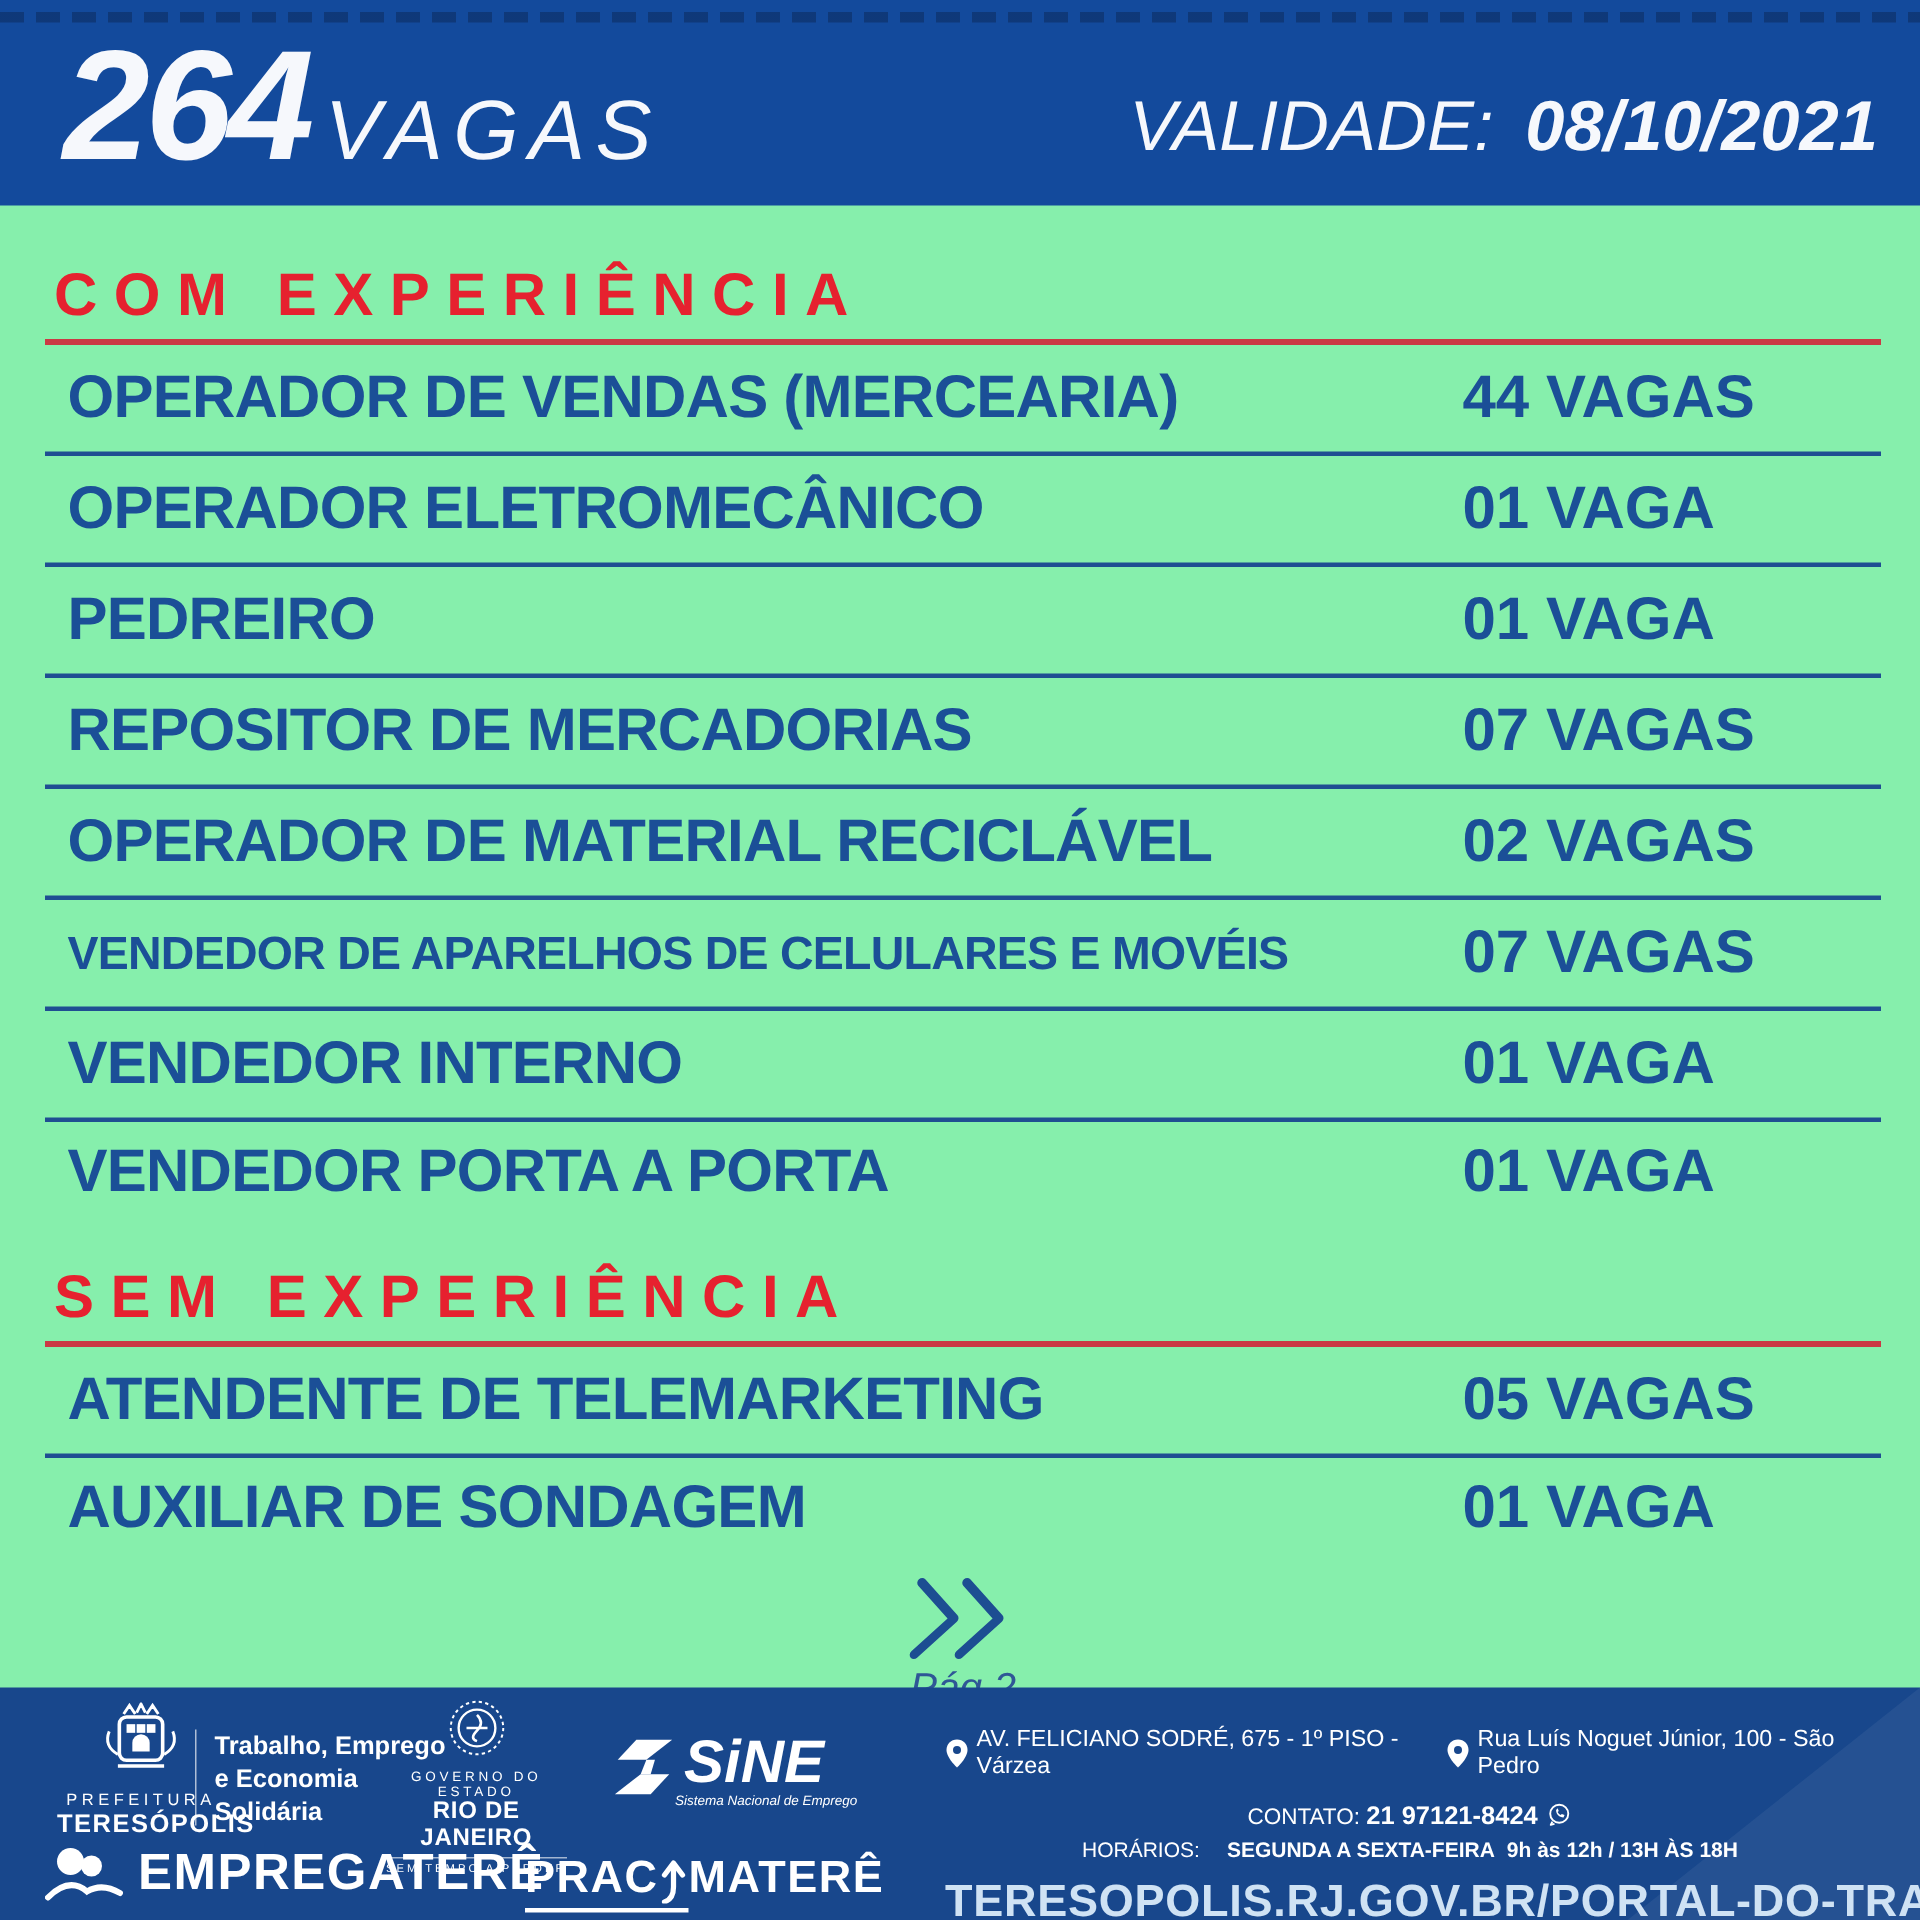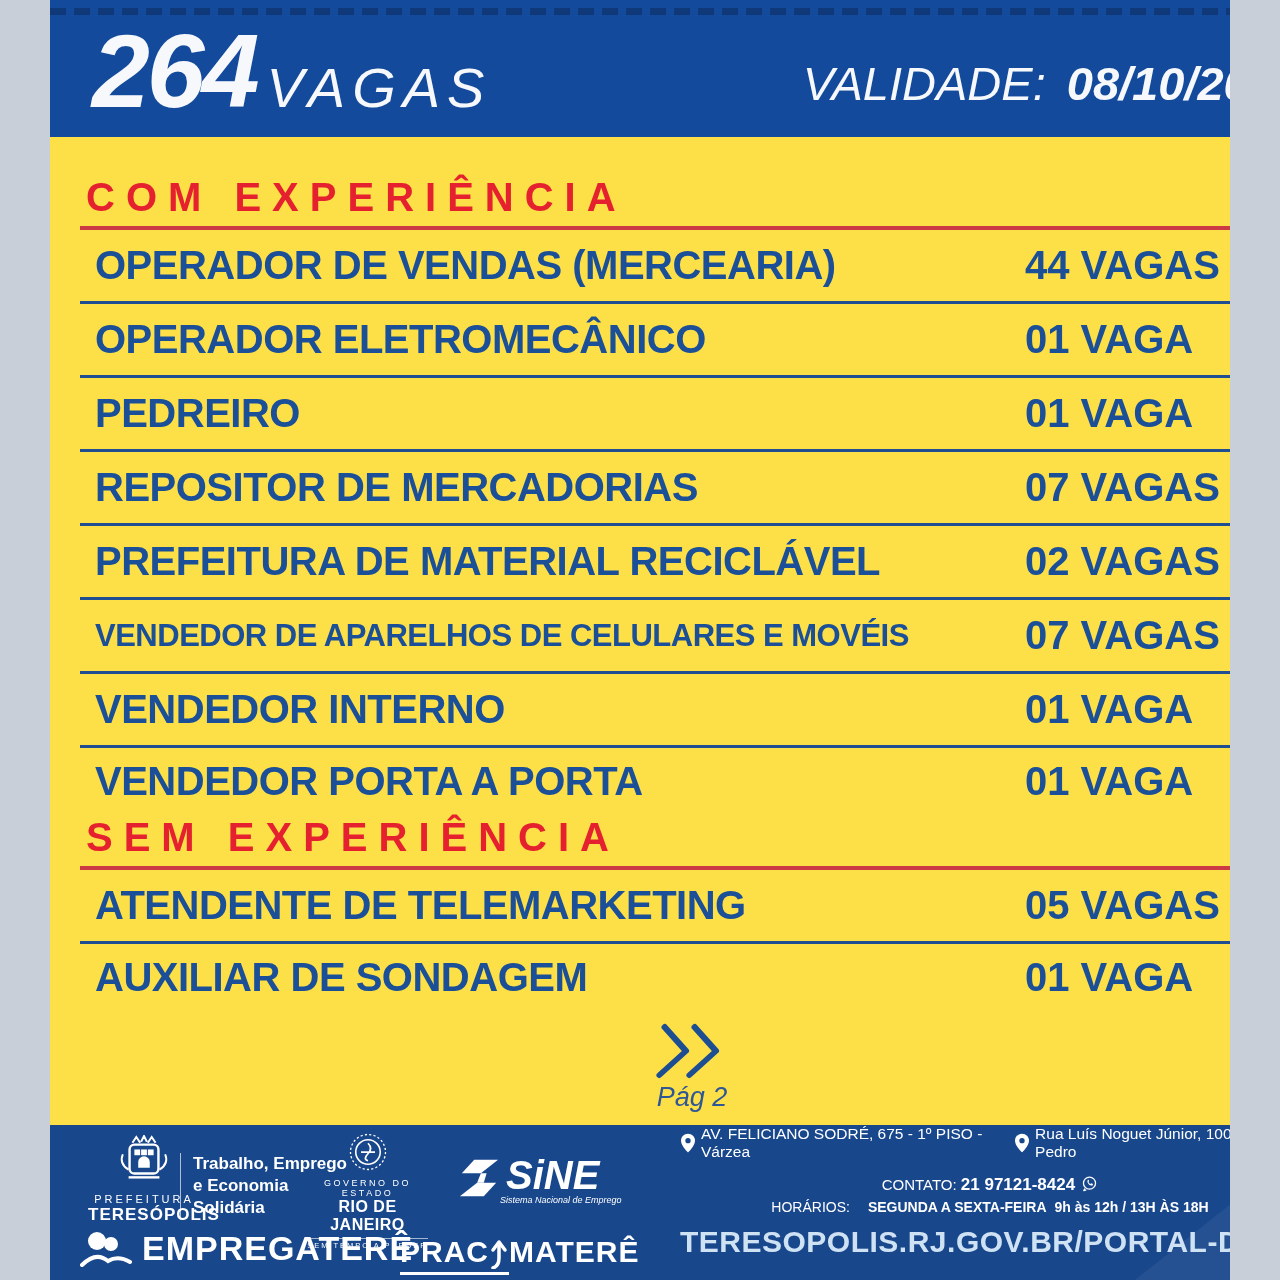--- a/index.html
+++ b/index.html
@@ -1,17 +1,17 @@
 <!DOCTYPE html>
 <html><head>
 <meta charset="utf-8">
 <style>
   html,body{margin:0;padding:0;background:#c9cfd8;}
   *{box-sizing:border-box;font-family:"Liberation Sans",sans-serif;}
-  .canvas{position:relative;width:1180px;height:1280px;background:#fde047;overflow:hidden;margin:0 auto;}
+  .canvas{position:relative;width:1280px;height:1280px;background:#86efac;overflow:hidden;margin:0 auto;}
 
   
   .header{position:absolute;top:0;left:0;width:1280px;height:137px;background:#134a9c;}
   .header .dashes{position:absolute;top:8px;left:0;width:100%;height:7px;
     background:repeating-linear-gradient(90deg,rgba(8,28,64,.38) 0 16px,transparent 16px 24px);}
   .h-left{position:absolute;left:42px;bottom:14px;display:flex;align-items:baseline;color:#f6f8fc;}
   .h-left .num{font-style:italic;font-weight:900;font-size:104px;line-height:1;letter-spacing:-3px;}
   .h-left .word{font-style:italic;font-weight:300;font-size:56px;letter-spacing:7px;margin-left:10px;}
   .h-right{position:absolute;right:28px;bottom:26px;color:#f6f8fc;font-style:italic;font-size:47px;font-weight:300;white-space:nowrap;}
   .h-right b{font-weight:800;margin-left:8px;}
@@ -45,21 +45,21 @@
   .f-gov .l2{font-size:16px;font-weight:800;letter-spacing:.5px;}
   .f-gov .l3{font-size:7.5px;letter-spacing:2px;margin-top:3px;border-top:1px solid rgba(255,255,255,.6);padding-top:2px;display:inline-block;}
   .f-sine{position:absolute;left:408px;top:32px;display:flex;align-items:flex-start;}
   .f-sine .name{font-size:40px;font-weight:800;font-style:italic;line-height:36px;margin-left:6px;}
   .f-sine .tag{font-size:9px;font-style:italic;margin-top:2px;}
   .f-empregatere{position:absolute;left:30px;top:104px;display:flex;}
   .f-empregatere .lbl{font-size:34px;font-weight:800;letter-spacing:1px;margin-left:10px;}
   .f-pracimatere{position:absolute;left:350px;top:110px;font-size:30px;font-weight:800;letter-spacing:1px;display:flex;}
   .f-pracimatere .und{display:inline-flex;align-items:flex-end;border-bottom:3px solid #fff;padding-bottom:3px;}
   .f-right{position:absolute;left:630px;top:0;width:620px;text-align:center;}
-  .addr-row{display:flex;justify-content:space-between;text-align:left;}
+  .addr-row{display:flex;justify-content:space-between;margin-top:26px;text-align:left;}
   .addr{display:flex;align-items:center;font-size:15.5px;}
   .addr svg{margin-right:5px;flex:none;}
   .contact-row{margin-top:14px;font-size:15px;}
   .contact-row b{font-size:17px;}
   .contact-row svg{vertical-align:top;margin-left:2px;}
   .hours-row{margin-top:4px;font-size:14px;}
   .hours-row b{margin-left:18px;}
   .hours-row b.time{margin-left:8px;}
   .url-row{margin-top:10px;font-size:30px;font-weight:800;letter-spacing:.5px;color:#cfe2f4;white-space:nowrap;}
 </style>
@@ -95,37 +95,37 @@
     </div>
     <div class="job-row">
       <span class="job-title">PEDREIRO</span>
       <span class="job-count">01 VAGA</span>
     </div>
     <div class="job-row">
       <span class="job-title">REPOSITOR DE MERCADORIAS</span>
       <span class="job-count">07 VAGAS</span>
     </div>
     <div class="job-row">
-      <span class="job-title">PREFEITURA DE MATERIAL RECICLÁVEL</span>
+      <span class="job-title">OPERADOR DE MATERIAL RECICLÁVEL</span>
       <span class="job-count">02 VAGAS</span>
     </div>
     <div class="job-row small">
       <span class="job-title">VENDEDOR DE APARELHOS DE CELULARES E MOVÉIS</span>
       <span class="job-count">07 VAGAS</span>
     </div>
     <div class="job-row">
       <span class="job-title">VENDEDOR INTERNO</span>
       <span class="job-count">01 VAGA</span>
     </div>
     <div class="job-row last">
       <span class="job-title">VENDEDOR PORTA A PORTA</span>
       <span class="job-count">01 VAGA</span>
     </div>
 
-    <div class="section-title" style="margin-top:0">SEM EXPERIÊNCIA</div>
+    <div class="section-title" style="margin-top:28px">SEM EXPERIÊNCIA</div>
     <div class="red-rule"></div>
 
     <div class="job-row">
       <span class="job-title">ATENDENTE DE TELEMARKETING</span>
       <span class="job-count">05 VAGAS</span>
     </div>
     <div class="job-row last">
       <span class="job-title">AUXILIAR DE SONDAGEM</span>
       <span class="job-count">01 VAGA</span>
     </div>

